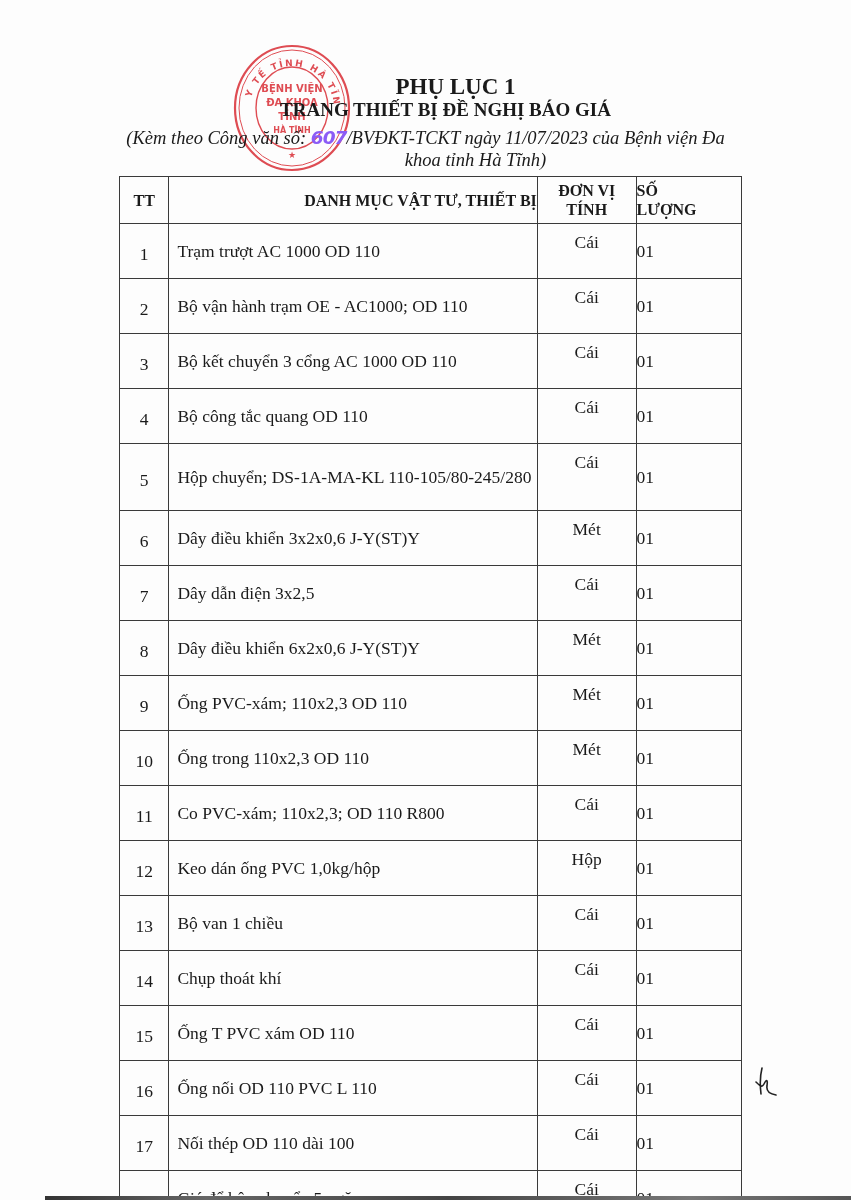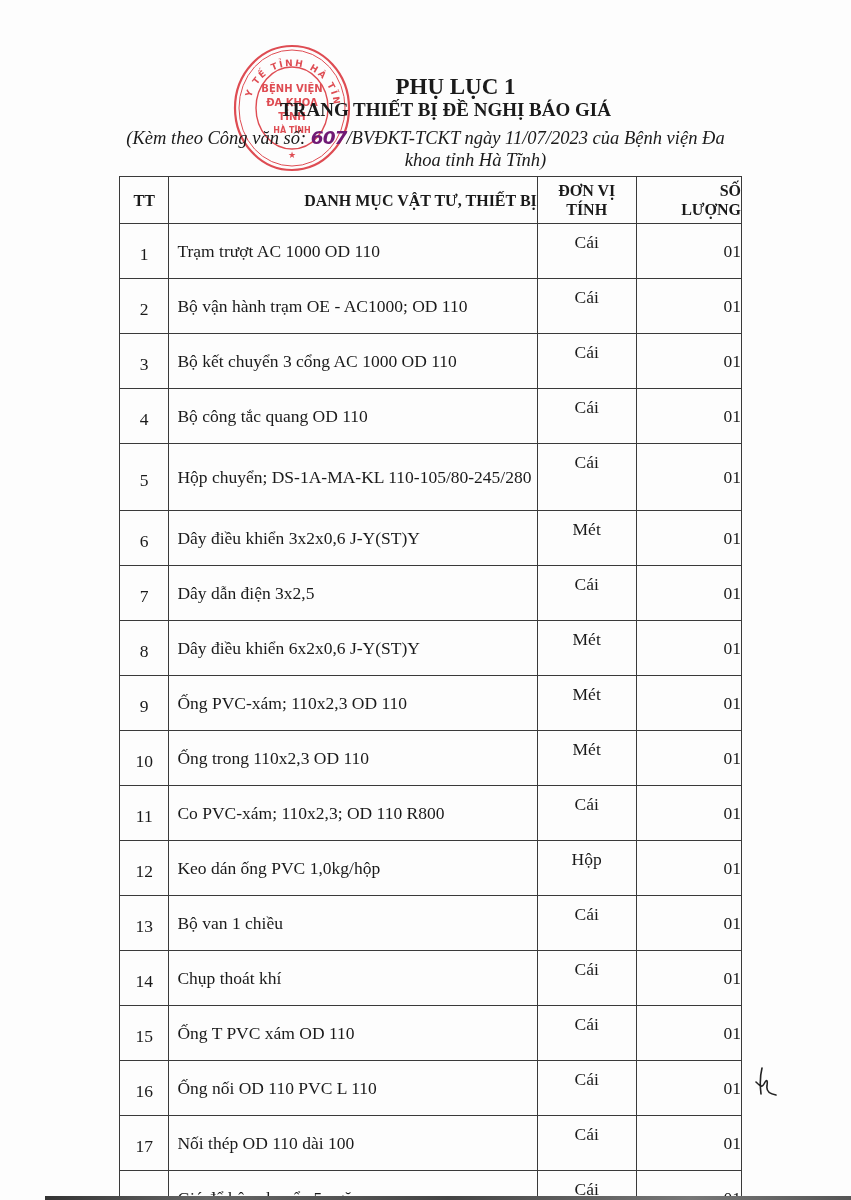--- a/index.html
+++ b/index.html
@@ -10,21 +10,21 @@
     color: #1a1a1a;
   }
   .page { position: absolute; inset: 0; }
   .heading {
     position: absolute; left: 0; width: 851px; text-align: center;
   }
   .title1 { top: 74px; font-size: 23px; font-weight: bold; padding-left: 60px; box-sizing: border-box; }
   .title2 { top: 99px; font-size: 19px; font-weight: bold; padding-left: 40px; box-sizing: border-box; }
   .sub1 { top: 127px; font-size: 18.5px; font-style: italic; padding-left: 0; }
   .sub2 { top: 150px; font-size: 18.5px; font-style: italic; padding-left: 100px; box-sizing: border-box; }
-  .handno { font-family: "DejaVu Sans", sans-serif; font-style: italic; color: #701a75; font-weight: bold; letter-spacing: -1px; }
+  .handno { font-family: "DejaVu Sans", sans-serif; font-style: italic; color: #8b5cf6; font-weight: bold; letter-spacing: -1px; }
 
   
   .stamp {
     position: absolute; left: 233px; top: 44px; width: 118px; height: 128px;
     opacity: 0.82;
   }
 
   table.items {
     position: absolute; left: 119px; top: 176px;
     border-collapse: collapse;
@@ -35,21 +35,21 @@
     border: 1.4px solid #3a3a3a;
     padding: 0;
   }
   table.items th {
     font-weight: bold; font-size: 16px; line-height: 19px;
     height: 46px;
   }
   .c-tt { width: 50px; text-align: center; }
   .c-name { width: 376px; text-align: left; padding-left: 8px !important; }
   .c-unit { width: 101px; text-align: center; }
-  .c-qty { width: 107px; text-align: right; }
+  .c-qty { width: 107px; text-align: left; }
   th.c-name { text-align: right; padding-left: 0 !important; }
   table.items tbody td { height: 46px; }
   table.items tbody tr.tall td { height: 58px; }
   td.c-tt { vertical-align: middle; padding-top: 6px !important; }
   td.c-name { vertical-align: middle; line-height: 21px; }
   td.c-unit { vertical-align: top; padding-top: 8px !important; }
   td.c-qty { vertical-align: middle; }
   .initial {
     position: absolute; left: 752px; top: 1064px; width: 28px; height: 34px;
   }

